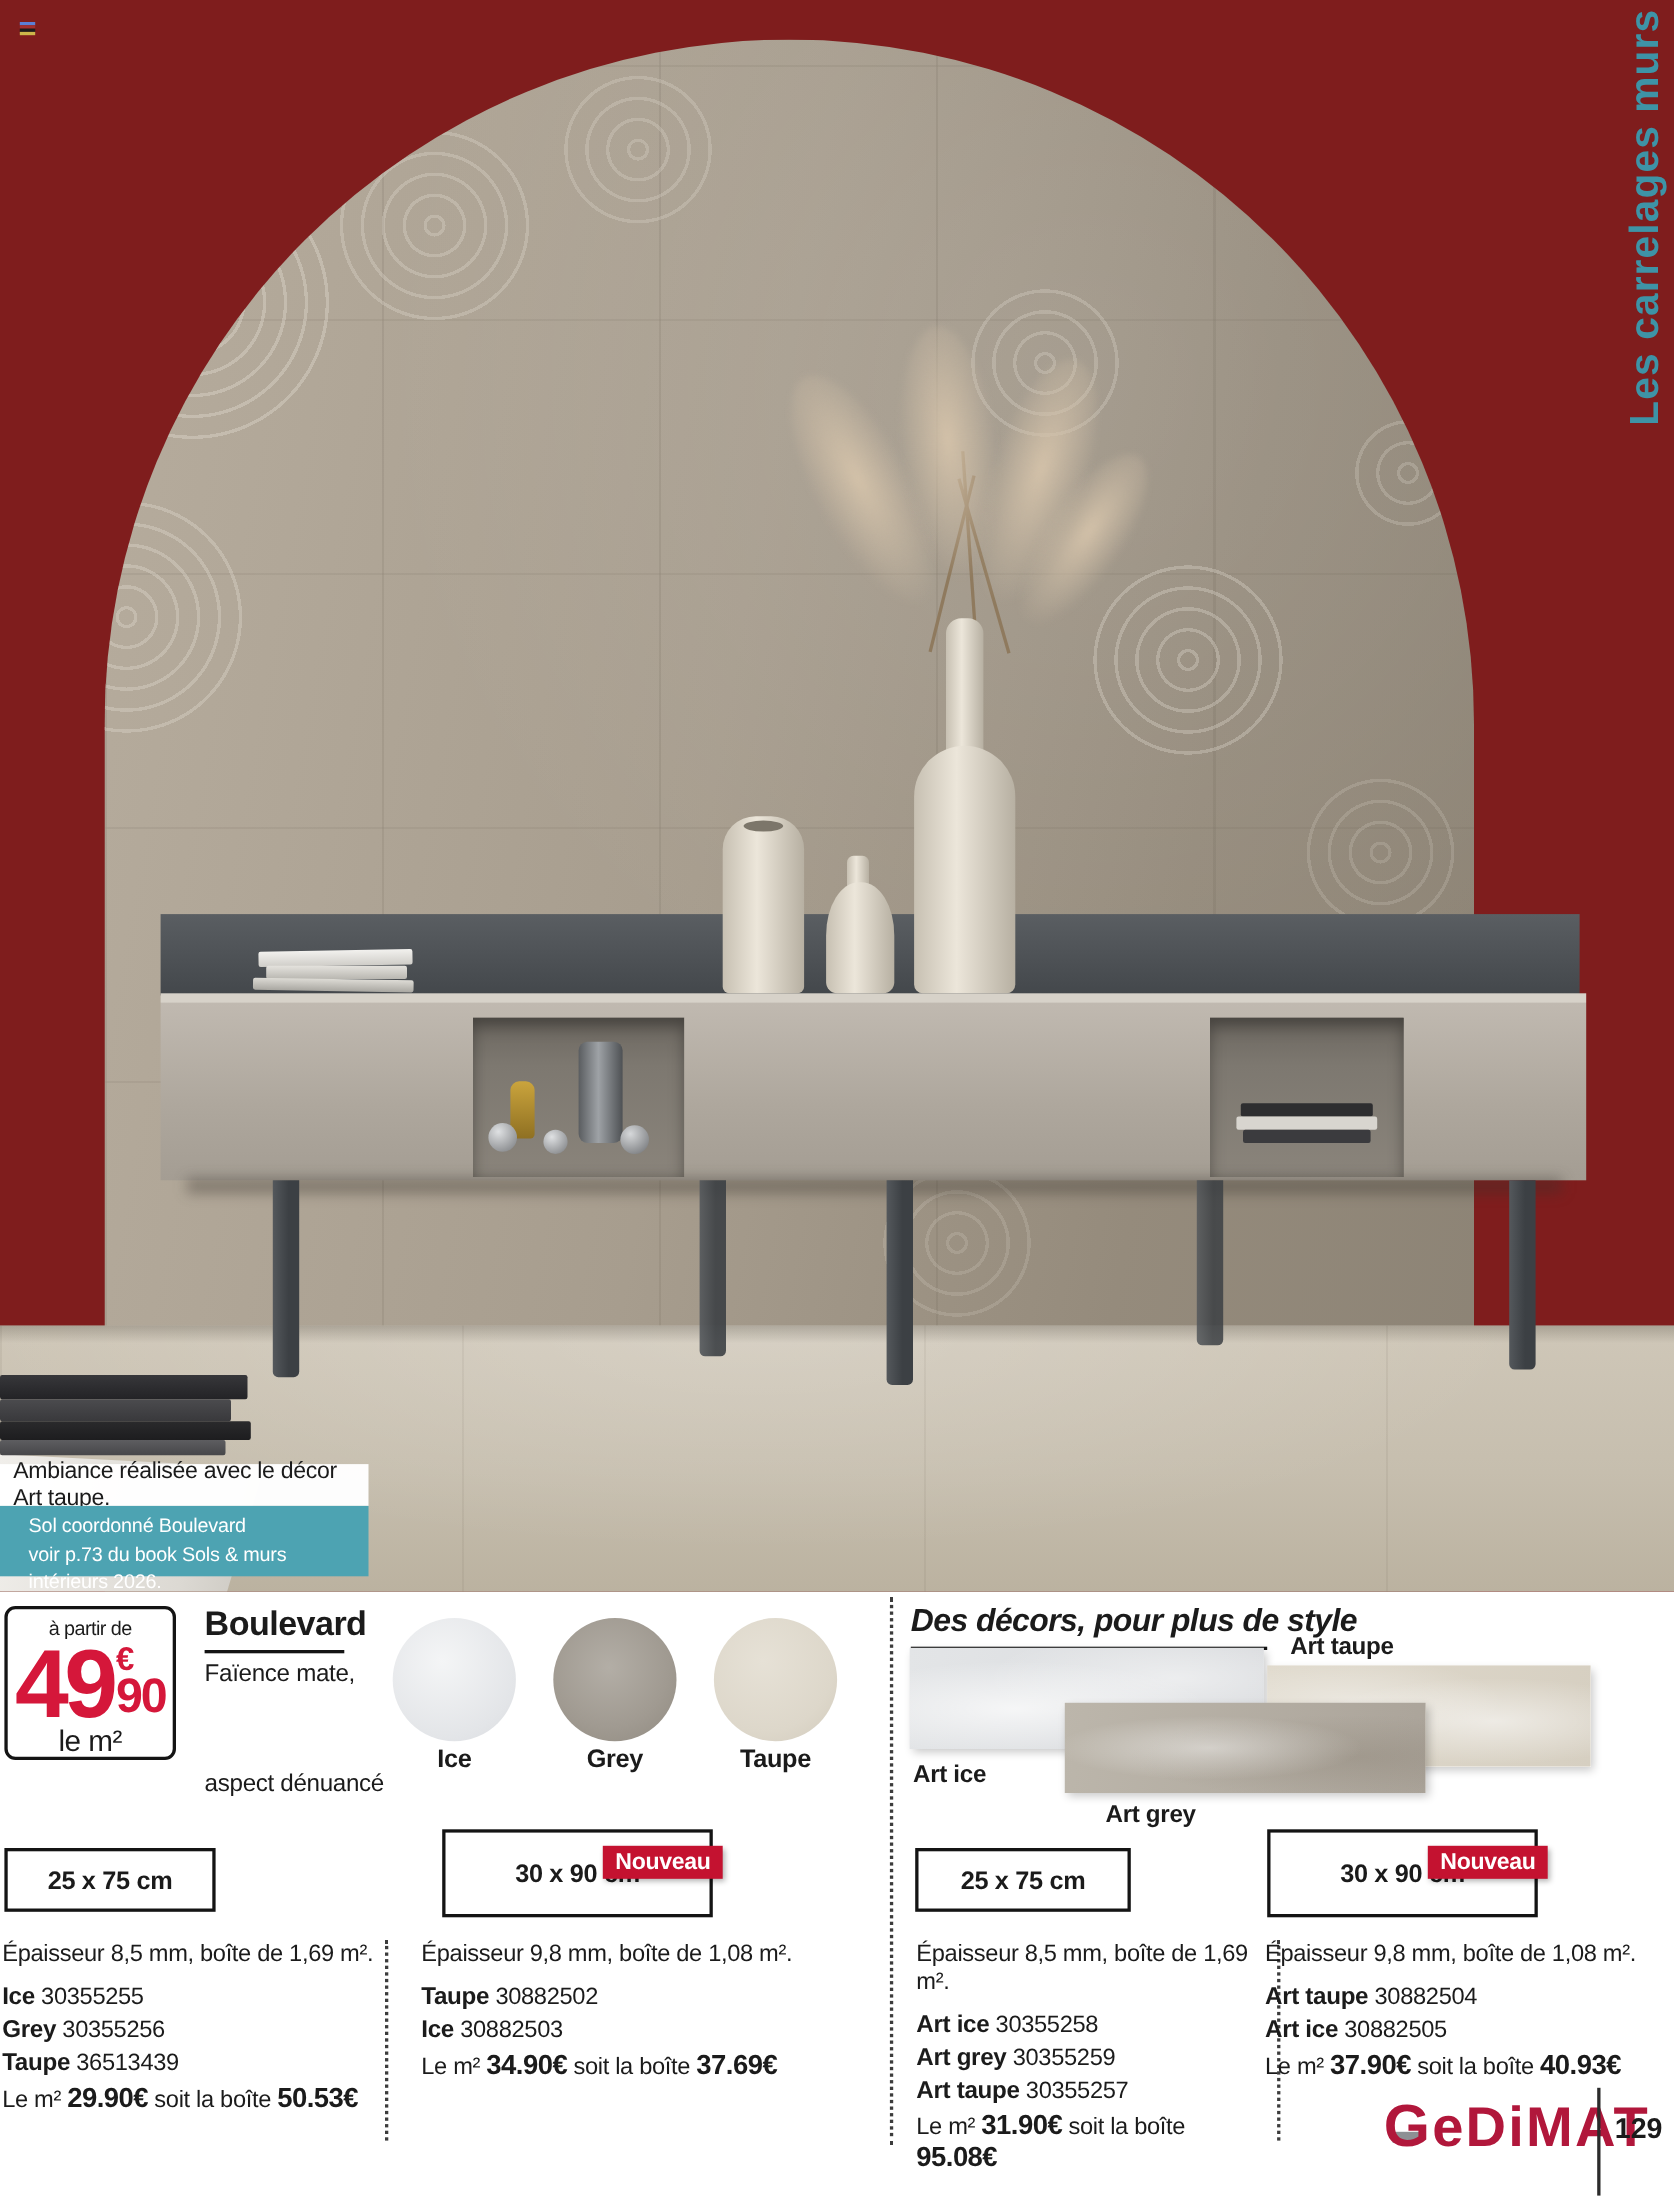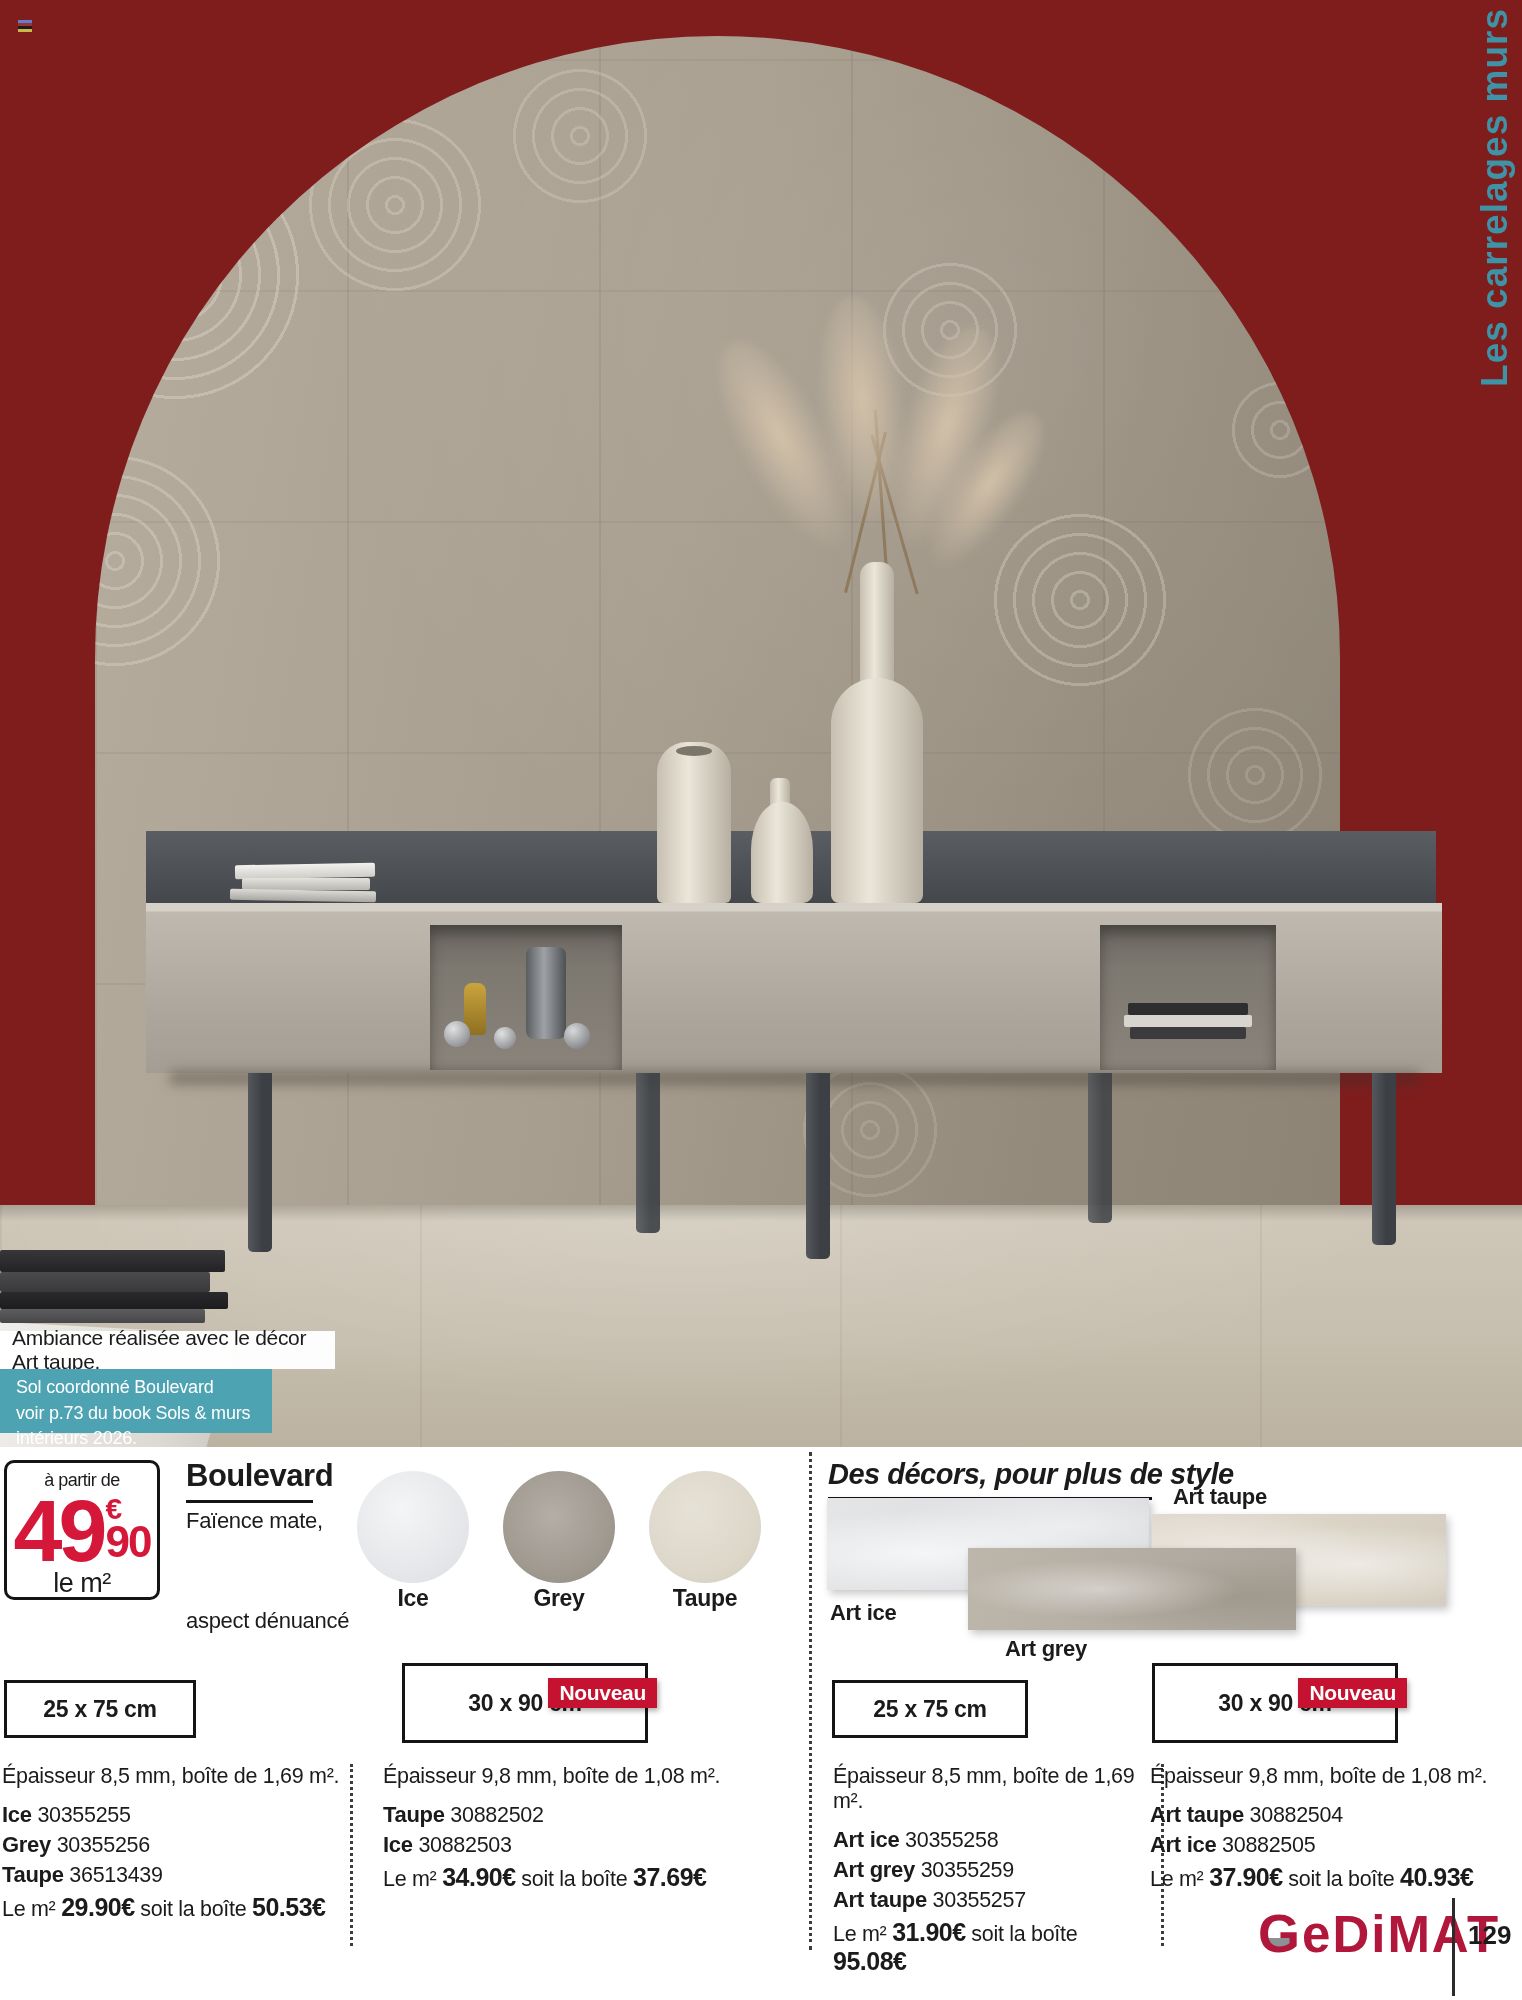--- a/index.html
+++ b/index.html
@@ -39,22 +39,22 @@
   .leg{position:absolute;width:24px;background:linear-gradient(90deg,#54585c,#3c4044 60%);border-radius:0 0 5px 5px;}
   .vase{background:linear-gradient(90deg,#c7c0b2,#ece6da 42%,#b7b0a2);}
   .plume{position:absolute;width:86px;height:230px;border-radius:50%;
       background:radial-gradient(ellipse at 50% 45%, rgba(213,195,170,.95), rgba(213,195,170,0) 72%);
       filter:blur(3px);}
   .stem{position:absolute;width:3px;background:#8f7a5e;}
   .book-slab{position:absolute;left:0;border-radius:2px;}
   .caption-box{position:absolute;left:0;top:1331px;width:335px;height:38px;
       background:rgba(255,255,255,.97);display:flex;align-items:center;padding-left:12px;box-sizing:border-box;
       font-size:21px;letter-spacing:-.3px;}
-  .note-box{position:absolute;left:0;top:1369px;width:272px;height:64px;background:var(--teal-box,#4da3b2);
-      color:#fff;font-size:18px;line-height:1.42;padding:6px 10px 0 16px;box-sizing:border-box;letter-spacing:-.2px;}
+  .note-box{position:absolute;left:0;top:1369px;width:335px;height:64px;background:var(--teal-box,#4da3b2);
+      color:#fff;font-size:18px;line-height:1.42;padding:6px 10px 0 26px;box-sizing:border-box;letter-spacing:-.2px;}
 
   
   .side-title{position:absolute;top:8px;right:6px;writing-mode:vertical-rl;transform:rotate(180deg);
       font-size:37px;font-weight:bold;color:var(--teal,#3e93a6);letter-spacing:1px;}
 
   .corner-icon{position:absolute;left:18px;top:20px;width:14px;height:12px;display:flex;flex-direction:column;}
   .corner-icon span{flex:1;}
 
   
   .price-badge{position:absolute;left:4px;top:1460px;width:156px;height:140px;border:3px solid #141414;

